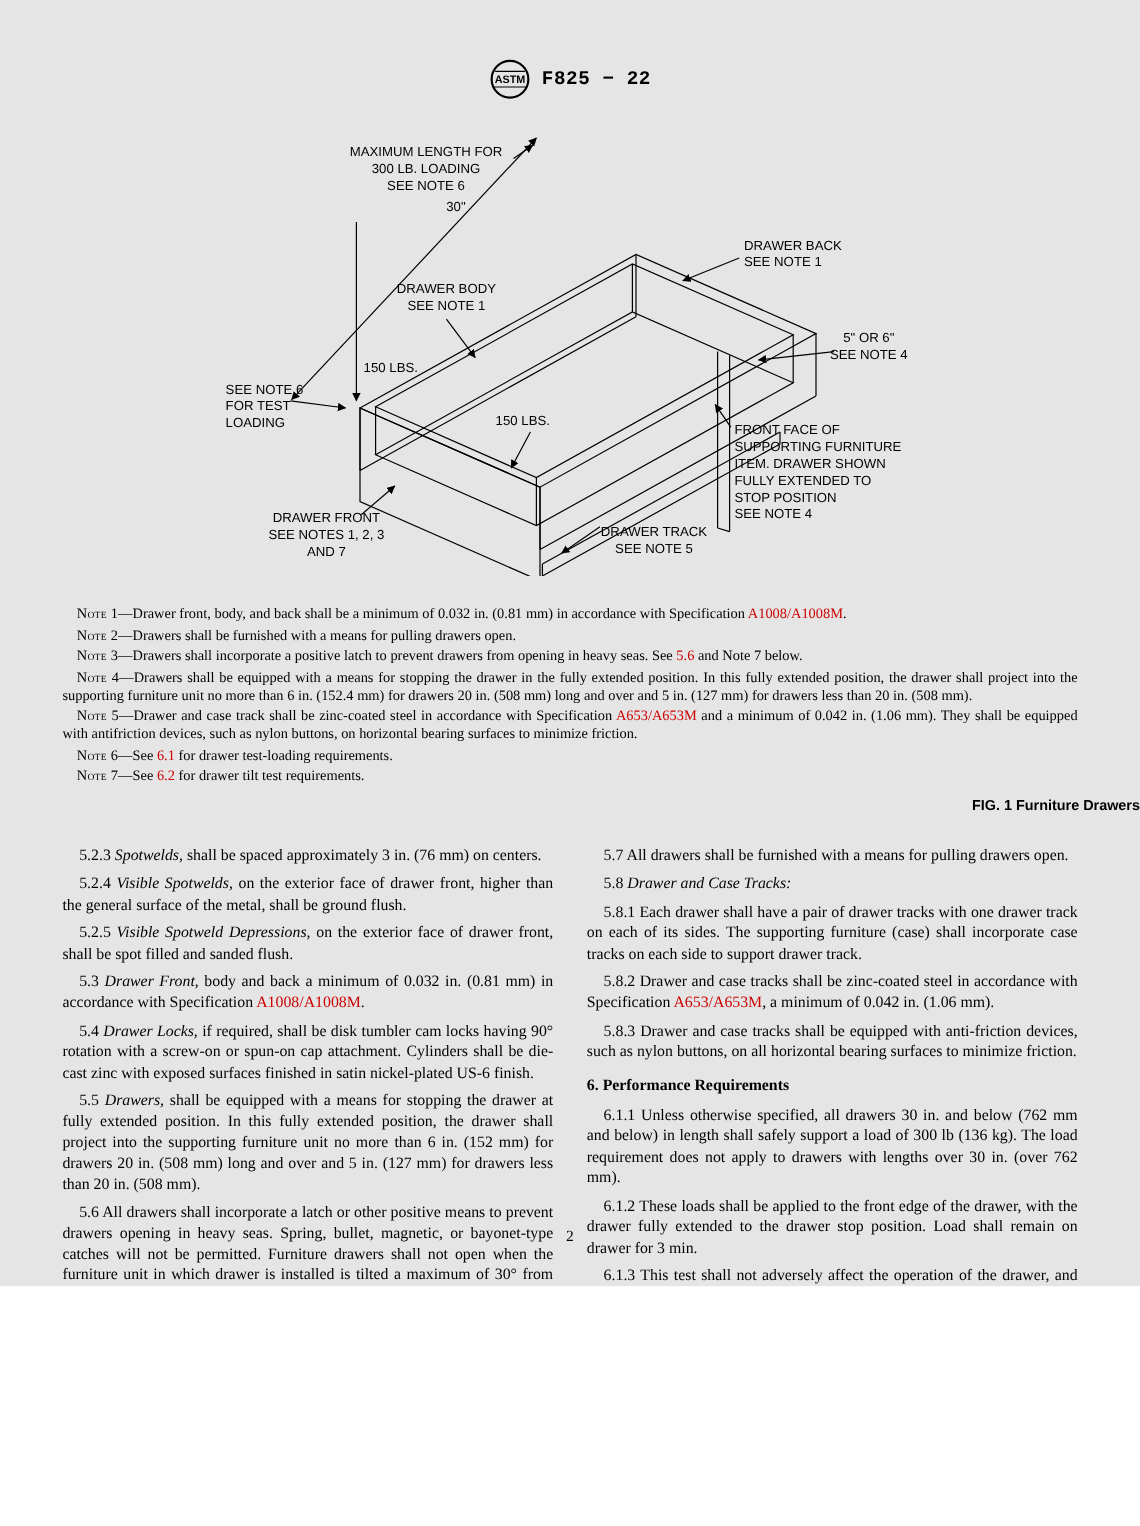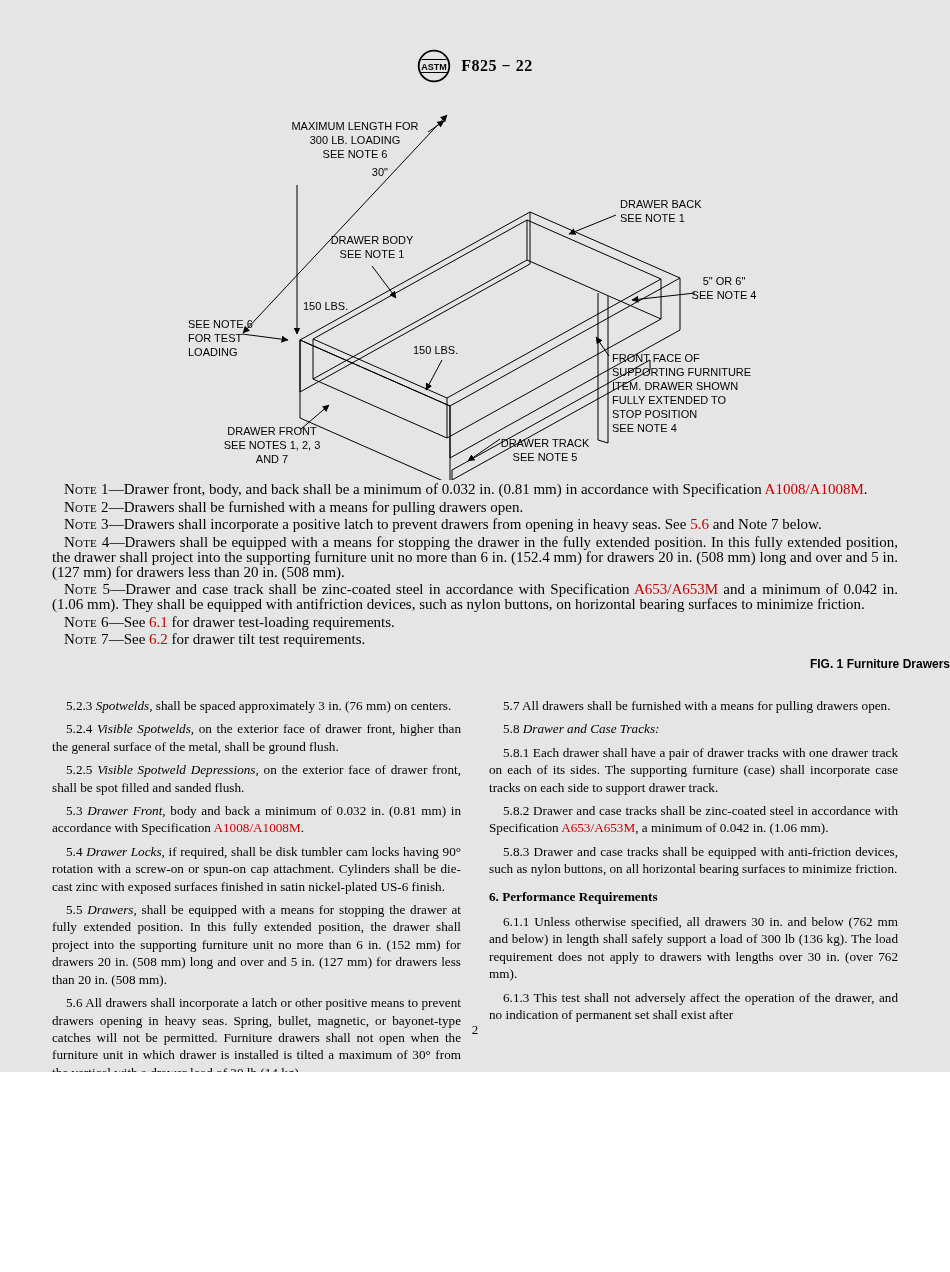--- a/index.html
+++ b/index.html
@@ -1,23 +1,23 @@
 <!DOCTYPE html>
 <html><head>
 <meta charset="utf-8">
 <style>
   html,body{margin:0;padding:0;background:#fff;}
   .page{width:950px;height:1072px;margin:0 auto;background:#e5e5e5;position:relative;overflow:hidden;
         font-family:"Liberation Serif",serif;color:#000;}
   .doc-header{display:flex;justify-content:center;align-items:center;gap:10px;padding-top:46px;height:40px;}
-  .designation{font-family:Liberation Serif, serif;font-weight:bold;font-size:16px;letter-spacing:.5px;}
+  .designation{font-family:Liberation Mono, monospace;font-weight:bold;font-size:16px;letter-spacing:.5px;}
   .figure-svg{display:block;margin:2px auto 0;}
   .figure-svg text{font-family:"Liberation Sans",sans-serif;font-size:11px;fill:#000;}
   .figure-svg line,.figure-svg polygon,.figure-svg polyline{stroke:#000;stroke-width:1;fill:none;}
-  .notes{margin:2px 52px 0;font-size:15px;line-height:15px;text-align:justify;}
+  .notes{margin:24px 52px 0;font-size:12px;line-height:15px;text-align:justify;}
   .note{margin:0 0 2.5px;text-indent:12px;}
   .note-label{font-variant:small-caps;letter-spacing:.2px;}
   .fig-caption{text-align:right;font-family:"Liberation Sans",sans-serif;font-weight:bold;font-size:12px;margin:10px 0 26px;}
   .columns{display:flex;gap:28px;padding:0 52px;}
   .col{flex:1;font-size:13.2px;line-height:17.4px;text-align:justify;}
   .para{margin:0 0 6px;text-indent:14px;}
   .section-heading{font-weight:bold;margin:10px 0 8px;text-indent:0;}
   .seg-italic{font-style:italic;}
   .seg-bold{font-weight:bold;}
   .seg-link{color:#CC0000;}
@@ -156,19 +156,20 @@
         <p class="para"><span>5.6 All drawers shall incorporate a latch or other positive means to prevent drawers opening in heavy seas. Spring, bullet, magnetic, or bayonet-type catches will not be permitted. Furniture drawers shall not open when the furniture unit in which drawer is installed is tilted a maximum of 30° from the vertical with a drawer load of 30 lb (14 kg).</span></p>
       </div>
     <div class="col">
         <p class="para"><span>5.7 All drawers shall be furnished with a means for pulling drawers open.</span></p>
         <p class="para"><span>5.8 </span><span class="seg-italic">Drawer and Case Tracks:</span></p>
         <p class="para"><span>5.8.1 Each drawer shall have a pair of drawer tracks with one drawer track on each of its sides. The supporting furniture (case) shall incorporate case tracks on each side to support drawer track.</span></p>
         <p class="para"><span>5.8.2 Drawer and case tracks shall be zinc-coated steel in accordance with Specification </span><span class="seg-link">A653/A653M</span><span>, a minimum of 0.042 in. (1.06 mm).</span></p>
         <p class="para"><span>5.8.3 Drawer and case tracks shall be equipped with anti-friction devices, such as nylon buttons, on all horizontal bearing surfaces to minimize friction.</span></p>
         <p class="section-heading"><span class="seg-bold">6. Performance Requirements</span></p>
         <p class="para"><span>6.1.1 Unless otherwise specified, all drawers 30 in. and below (762 mm and below) in length shall safely support a load of 300 lb (136 kg). The load requirement does not apply to drawers with lengths over 30 in. (over 762 mm).</span></p>
+        <p class="para"><span>6.1.2 These loads shall be applied to the front edge of the drawer, with the drawer fully extended to the drawer stop position. Load shall remain on drawer for 3 min.</span></p>
         <p class="para"><span>6.1.3 This test shall not adversely affect the operation of the drawer, and no indication of permanent set shall exist after</span></p>
       </div>
   </div>
 
   <div class="page-number">2</div>
 
 </div>
 
 </body></html>

